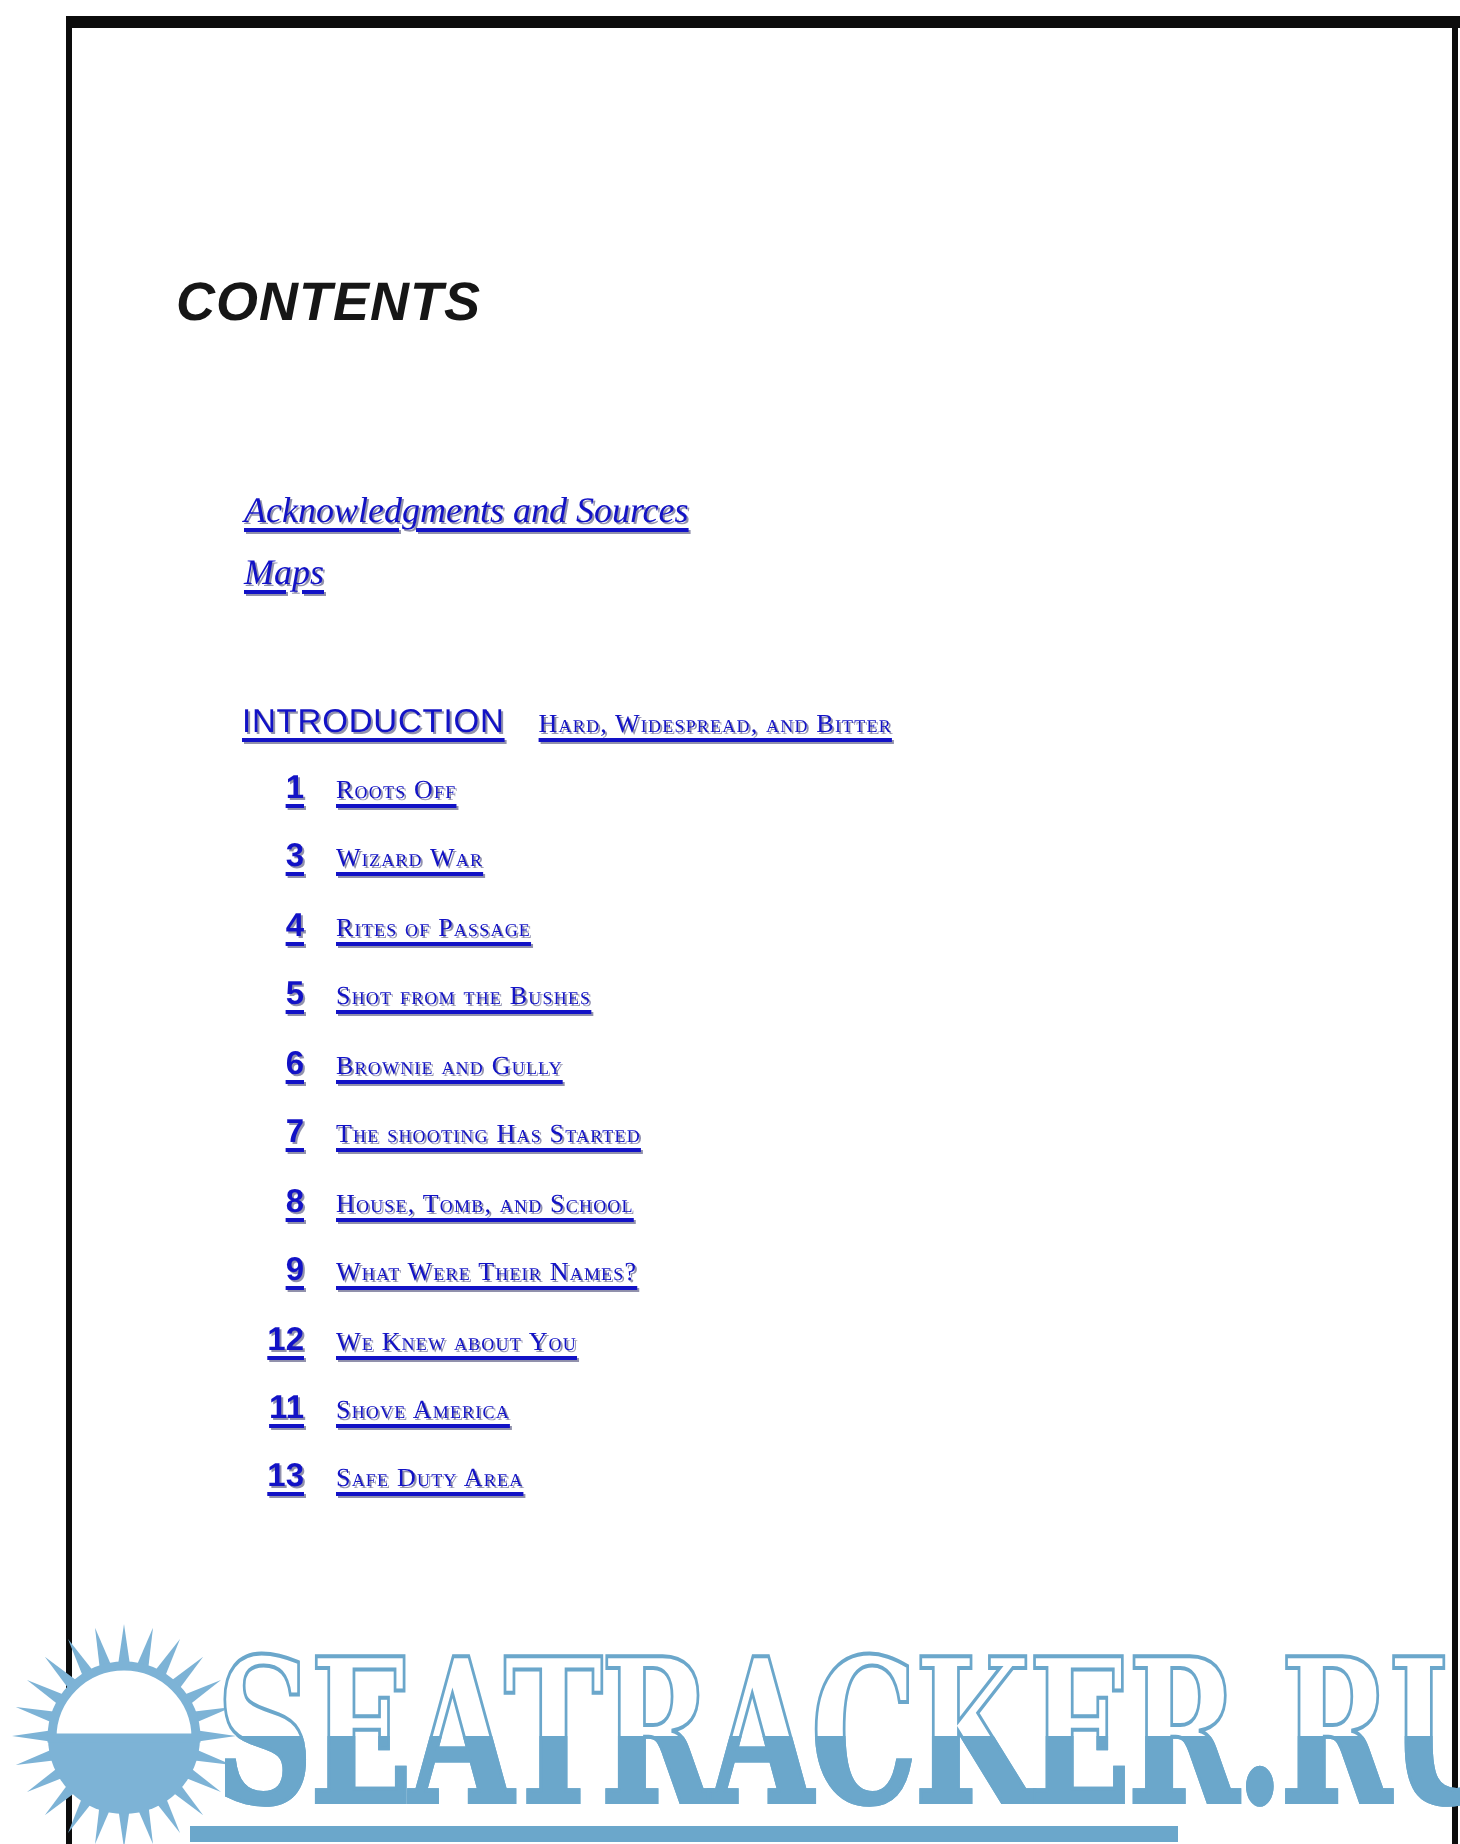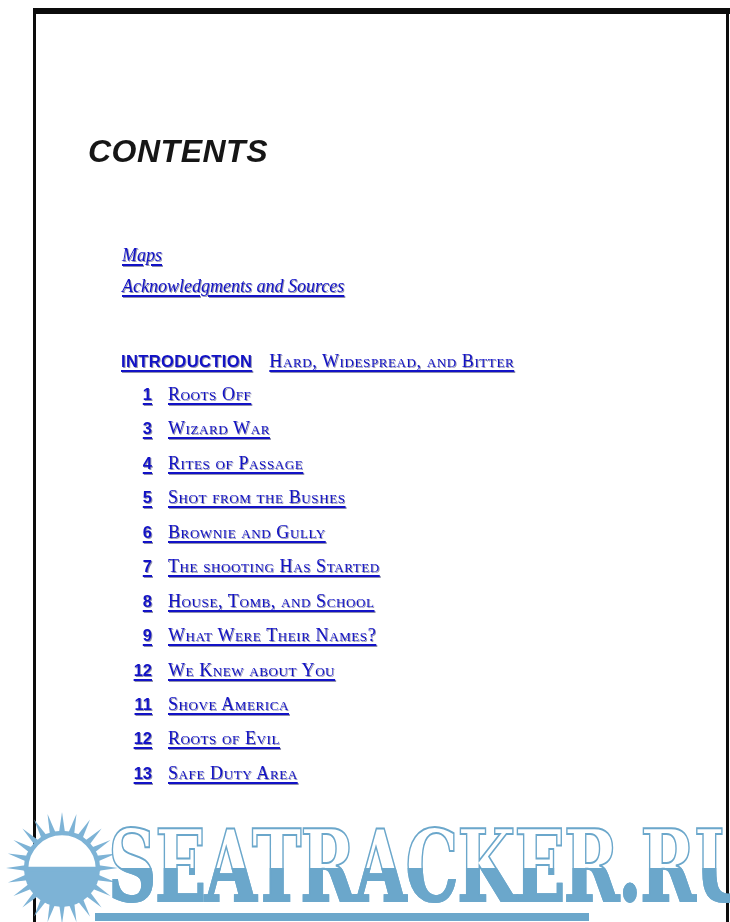--- a/index.html
+++ b/index.html
@@ -10,41 +10,41 @@
   
   .frame{position:absolute;background:var(--frame);z-index:1;}
   .frame-top{left:33px;top:8px;width:697px;height:6px;}
   .frame-left{left:33px;top:8px;width:3px;height:914px;}
   .frame-right{left:726px;top:8px;width:3px;height:914px;}
 
   
   .heading{
     position:absolute;left:88px;top:136px;z-index:3;
     font-family:"Liberation Sans",sans-serif;font-weight:bold;font-style:italic;
-    font-size:32px;line-height:30px;color:var(--heading);letter-spacing:.5px;
+    font-size:27px;line-height:30px;color:var(--heading);letter-spacing:.5px;
   }
 
   
   .lnk{
     color:var(--link);text-decoration:underline;
     text-decoration-thickness:1.5px;text-underline-offset:3px;
     text-shadow:1px 1px 0 rgba(10,10,70,.45);
     cursor:pointer;
   }
 
   .front-links{position:absolute;left:122px;top:240px;z-index:3;
     font-size:18px;font-style:italic;line-height:31px;}
 
   .intro-row{position:absolute;left:121px;top:350px;z-index:3;line-height:22px;white-space:nowrap;}
   .intro-label{
-    font-family:"Liberation Sans",sans-serif;font-weight:bold;
+    font-family:"Liberation Sans",sans-serif;font-weight:normal;
     font-size:16.5px;letter-spacing:.4px;text-align:right;
   }
   .smallcaps{
-    font-variant:small-caps;font-size:18px;letter-spacing:.6px;
+    font-variant:small-caps;font-size:13px;letter-spacing:.6px;
   }
   .intro-sub{margin-left:13px;}
 
   .chapters{position:absolute;left:92px;top:377px;z-index:3;}
   .chap-row{height:34.45px;line-height:34.45px;white-space:nowrap;}
   .chap-num{
     display:inline-block;width:60px;text-align:right;
     font-family:"Liberation Sans",sans-serif;font-weight:bold;font-size:16.5px;
   }
   .chap-title{margin-left:16px;}
@@ -72,22 +72,22 @@
 
 <div id="page">
 
   <div class="frame frame-top"></div>
   <div class="frame frame-left"></div>
   <div class="frame frame-right"></div>
 
   <div class="heading">CONTENTS</div>
 
   <div class="front-links">
+    <div><span class="lnk">Acknowledgments and Sources</span></div>
     <div><span class="lnk">Maps</span></div>
-    <div><span class="lnk">Acknowledgments and Sources</span></div>
   </div>
 
   <div class="intro-row">
     <span class="lnk intro-label">INTRODUCTION</span>
     <span class="lnk smallcaps intro-sub">Hard, Widespread, and Bitter</span>
   </div>
 
   <div class="chapters">
     <div class="chap-row">
       <span class="lnk chap-num">1</span><span class="lnk smallcaps chap-title">Roots Off</span>
@@ -111,23 +111,20 @@
       <span class="lnk chap-num">8</span><span class="lnk smallcaps chap-title">House, Tomb, and School</span>
     </div>
     <div class="chap-row">
       <span class="lnk chap-num">9</span><span class="lnk smallcaps chap-title">What Were Their Names?</span>
     </div>
     <div class="chap-row">
       <span class="lnk chap-num">12</span><span class="lnk smallcaps chap-title">We Knew about You</span>
     </div>
     <div class="chap-row">
       <span class="lnk chap-num">11</span><span class="lnk smallcaps chap-title">Shove America</span>
-    </div>
-    <div class="chap-row">
-      <span class="lnk chap-num">12</span><span class="lnk smallcaps chap-title">Roots of Evil</span>
     </div>
     <div class="chap-row">
       <span class="lnk chap-num">13</span><span class="lnk smallcaps chap-title">Safe Duty Area</span>
     </div>
   </div>
 
   <svg class="wm-sun" width="120" height="120" viewBox="-60 -60 120 120" aria-hidden="true">
     <g fill="currentColor">
       <polygon points="0,-56 -3.8,-30 3.8,-30" transform="rotate(0)"></polygon>
       <polygon points="0,-56 -3.8,-30 3.8,-30" transform="rotate(15)"></polygon>

